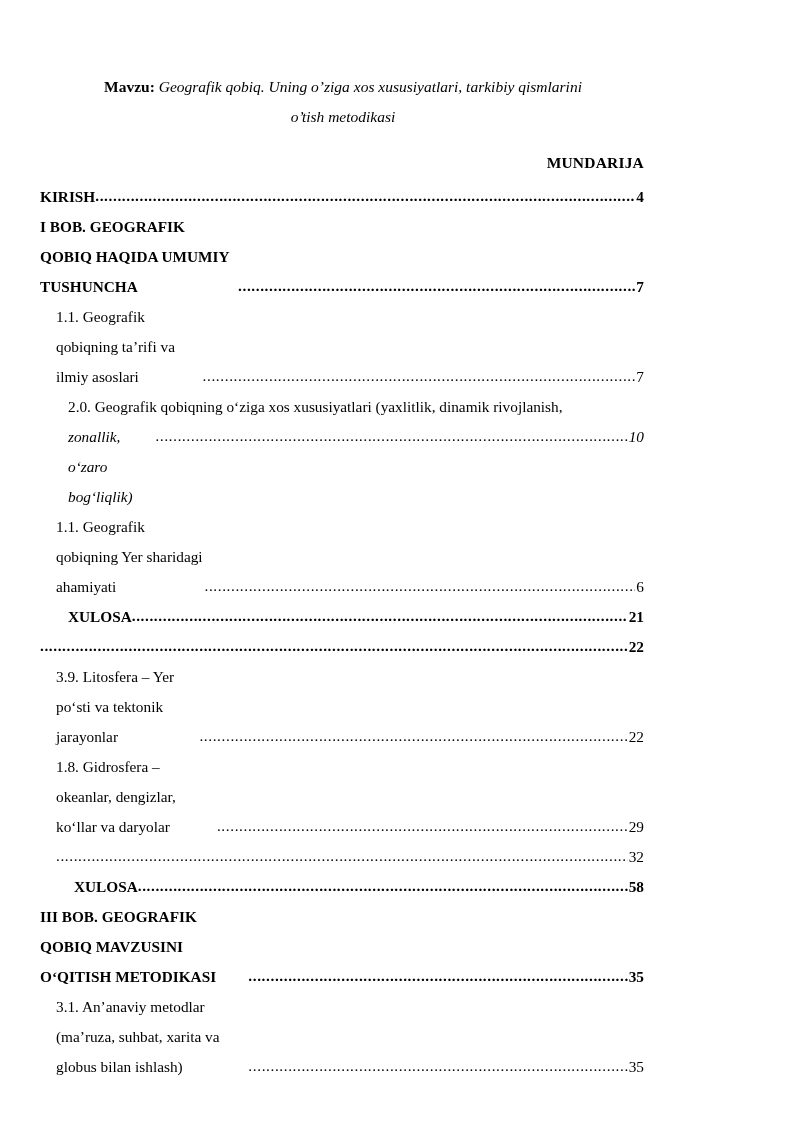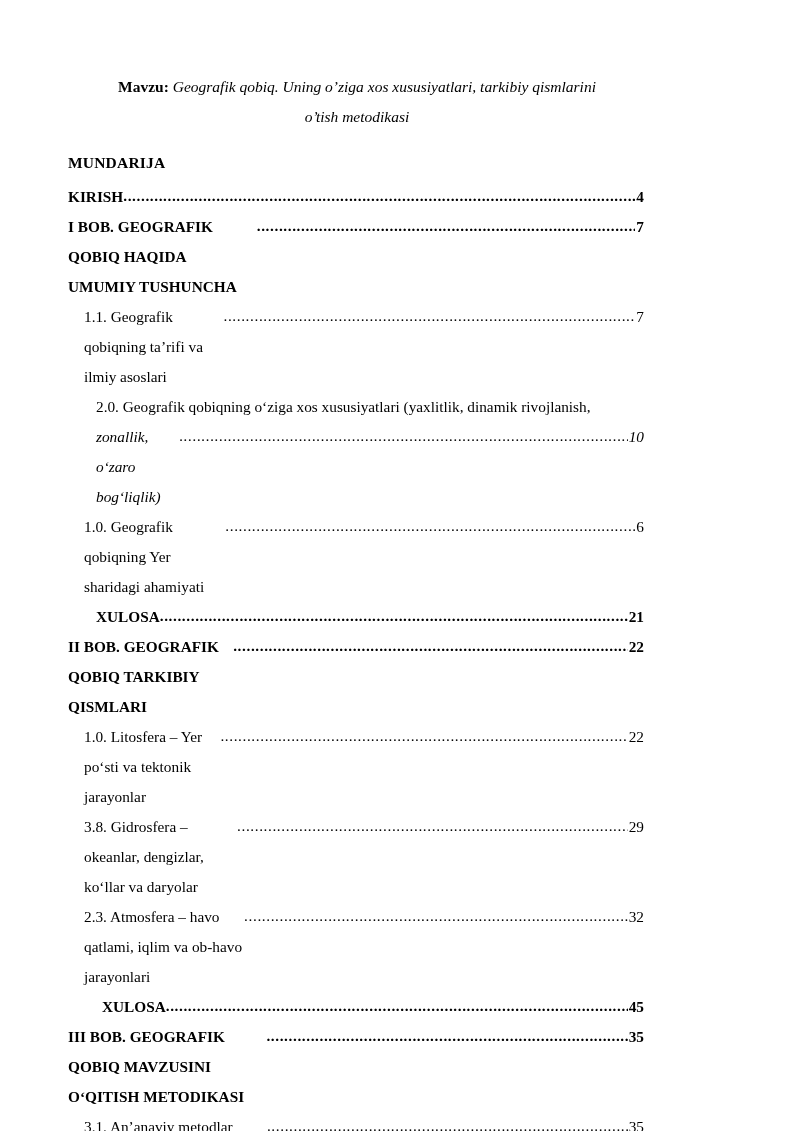--- a/index.html
+++ b/index.html
@@ -11,58 +11,58 @@
     width: 800px;
     height: 1131px;
     font-family: "Liberation Serif", serif;
     color: #000000;
   }
   .page {
     position: relative;
     width: 720px;
     height: 1131px;
     box-sizing: border-box;
-    padding: 72px 76px 60px 68px;
+    padding: 72px 76px 60px 40px;
   }
   .doc-title {
     text-align: center;
     font-size: 15.5px;
     line-height: 30px;
     margin: 0 20px 0 22px;
   }
   .doc-title .label {
     font-weight: bold;
     font-style: normal;
   }
   .doc-title .subject {
     font-style: italic;
   }
   .toc-heading {
-    text-align: left;
+    text-align: right;
     font-weight: bold;
     font-size: 15.5px;
     margin-top: 22px;
     margin-bottom: 10px;
     letter-spacing: 0.2px;
   }
   .toc {
     margin: 0;
     padding: 0;
     list-style: none;
   }
   .toc-entry {
     display: block;
     font-size: 15.3px;
     line-height: 30px;
     margin: 0;
     padding: 0;
   }
   .toc-row {
     display: flex;
-    align-items: flex-start;
+    align-items: flex-end;
     width: 100%;
   }
   .entry-text {
     white-space: pre-wrap;
   }
   .dots {
     flex: 1 1 auto;
     overflow: hidden;
     white-space: nowrap;
     letter-spacing: 0.6px;
@@ -147,65 +147,63 @@
       <div class="toc-entry wrapped lvl1">
         <span class="line1">2.0. Geografik qobiqning o‘ziga xos xususiyatlari (yaxlitlik, dinamik rivojlanish,</span>
         <div class="line2row">
           <span class="entry-text">zonallik, o‘zaro bog‘liqlik)</span>
           <span class="dots">.......................................................................................................................................................................................................</span>
           <span class="page-num">10</span>
         </div>
       </div>
       <div class="toc-entry lvl1">
         <div class="toc-row">
-          <span class="entry-text">1.0. Geografik qobiqning Yer sharidagi ahamiyati</span>
+          <span class="entry-text">1.1. Geografik qobiqning Yer sharidagi ahamiyati</span>
           <span class="dots">.......................................................................................................................................................................................................</span>
           <span class="page-num">6</span>
         </div>
       </div>
       <div class="toc-entry lvl1b">
         <div class="toc-row">
           <span class="entry-text">XULOSA</span>
           <span class="dots">.......................................................................................................................................................................................................</span>
           <span class="page-num">21</span>
         </div>
       </div>
       <div class="toc-entry lvl0">
         <div class="toc-row">
-          <span class="entry-text">II BOB. GEOGRAFIK QOBIQ TARKIBIY QISMLARI</span>
           <span class="dots">.......................................................................................................................................................................................................</span>
           <span class="page-num">22</span>
         </div>
       </div>
       <div class="toc-entry lvl1">
         <div class="toc-row">
-          <span class="entry-text">1.0. Litosfera – Yer po‘sti va tektonik jarayonlar</span>
+          <span class="entry-text">3.9. Litosfera – Yer po‘sti va tektonik jarayonlar</span>
           <span class="dots">.......................................................................................................................................................................................................</span>
           <span class="page-num">22</span>
         </div>
       </div>
       <div class="toc-entry lvl1">
         <div class="toc-row">
-          <span class="entry-text">3.8. Gidrosfera – okeanlar, dengizlar, ko‘llar va daryolar</span>
+          <span class="entry-text">1.8. Gidrosfera – okeanlar, dengizlar, ko‘llar va daryolar</span>
           <span class="dots">.......................................................................................................................................................................................................</span>
           <span class="page-num">29</span>
         </div>
       </div>
       <div class="toc-entry lvl1">
         <div class="toc-row">
-          <span class="entry-text">2.3. Atmosfera – havo qatlami, iqlim va ob-havo jarayonlari</span>
           <span class="dots">.......................................................................................................................................................................................................</span>
           <span class="page-num">32</span>
         </div>
       </div>
       <div class="toc-entry lvlxul">
         <div class="toc-row">
           <span class="entry-text">XULOSA</span>
           <span class="dots">.......................................................................................................................................................................................................</span>
-          <span class="page-num">45</span>
+          <span class="page-num">58</span>
         </div>
       </div>
       <div class="toc-entry lvl0">
         <div class="toc-row">
           <span class="entry-text">III BOB. GEOGRAFIK QOBIQ MAVZUSINI O‘QITISH METODIKASI</span>
           <span class="dots">.......................................................................................................................................................................................................</span>
           <span class="page-num">35</span>
         </div>
       </div>
       <div class="toc-entry lvl1">

